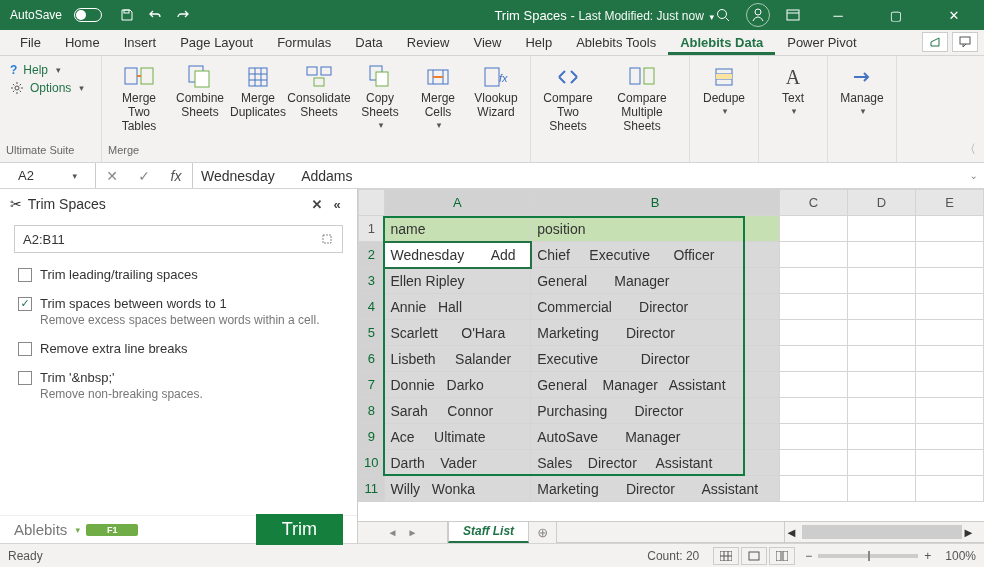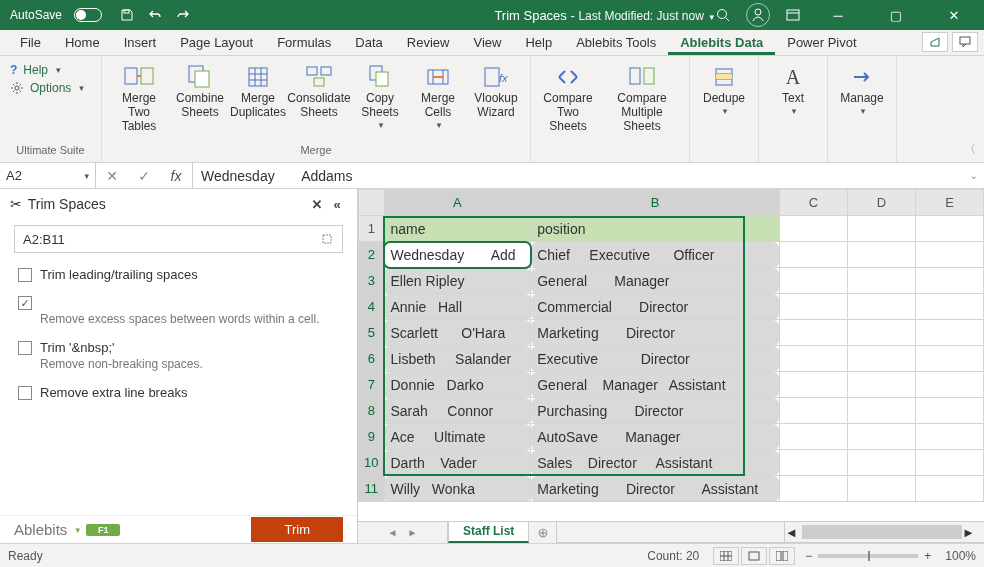--- a/index.html
+++ b/index.html
@@ -22,32 +22,32 @@
 .tabs { height: 26px; background: #f3f2f1; display: flex; align-items: center; padding: 0 8px; border-bottom: 1px solid #d4d4d4; position: relative; }
 .tab { padding: 4px 12px; font-size: 13px; color: #333; cursor: pointer; }
 .tab.active { color: #217346; border-bottom: 3px solid #217346; font-weight: 600; padding-bottom: 2px; }
 .tabs-right { position: absolute; right: 6px; top: 2px; display: flex; gap: 4px; }
 .tabs-right .tbtn { width: 26px; height: 20px; border: 1px solid #ccc; background: #fff; display: flex; align-items: center; justify-content: center; font-size: 11px; color: #217346; }
 
 
 .ribbon { height: 107px; background: #f3f2f1; border-bottom: 1px solid #d4d4d4; display: flex; position: relative; }
 .rgroup { border-right: 1px solid #ddd; padding: 4px 6px 2px 6px; display: flex; flex-direction: column; }
 .rgroup .controls { flex: 1; display: flex; align-items: flex-start; gap: 2px; }
-.rgroup .label { font-size: 11px; color: #666; text-align: center; height: 16px; }
+.rgroup .label { font-size: 11px; color: #666; text-align: left; height: 16px; }
 .bigbtn { display: flex; flex-direction: column; align-items: center; width: 62px; padding: 2px 2px; cursor: pointer; font-size: 12px; line-height: 1.15; text-align: center; }
 .bigbtn.sm { width: 56px; }
 .bigbtn .ico { width: 36px; height: 30px; display: flex; align-items: center; justify-content: center; }
 .smallstack { display: flex; flex-direction: column; gap: 2px; padding: 2px 4px; }
 .smallbtn { display: flex; align-items: center; gap: 6px; font-size: 12px; color: #217346; padding: 1px 0; cursor: pointer; }
 .caret { font-size: 9px; color: #555; margin-left: 2px; }
 .ribbon-collapse { position: absolute; right: 8px; bottom: 4px; font-size: 12px; color: #888; }
 
 
 .fxrow { height: 26px; border-bottom: 1px solid #d4d4d4; display: flex; align-items: stretch; }
-.namebox { width: 96px; border-right: 1px solid #ccc; display: flex; align-items: center; padding: 0 6px; justify-content: space-between; font-size: 13px; }
+.namebox { width: 96px; border-right: 1px solid #ccc; display: flex; align-items: center; padding: 0 18px; justify-content: space-between; font-size: 13px; }
 .fxbtns { display: flex; align-items: center; border-right: 1px solid #ccc; }
 .fxbtns .fxb { width: 32px; display: flex; align-items: center; justify-content: center; color: #888; font-size: 14px; }
 .fxbar { flex: 1; display: flex; align-items: center; padding: 0 8px; font-size: 14px; position: relative; }
 .fxbar .expand { position: absolute; right: 6px; color: #888; font-size: 10px; }
 
 
 .main { display: flex; height: 354px; }
 
 
 .pane { width: 358px; border-right: 1px solid #ccc; display: flex; flex-direction: column; background: #fff; }
@@ -55,46 +55,46 @@
 .pane-header .title { flex: 1; display: flex; align-items: center; gap: 6px; font-size: 14px; color: #333; }
 .pane-header .phbtn { width: 20px; height: 20px; display: flex; align-items: center; justify-content: center; color: #444; font-weight: bold; }
 .rangebox { margin: 6px 14px 10px 14px; border: 1px solid #ccc; height: 28px; display: flex; align-items: center; padding: 8px 8px; justify-content: space-between; font-size: 13px; }
 .option { padding: 4px 18px 10px 18px; }
 .option .row { display: flex; align-items: center; gap: 8px; font-size: 13px; }
 .option .desc { font-size: 12px; color: #777; margin-left: 22px; margin-top: 2px; }
 .chk { width: 14px; height: 14px; border: 1px solid #888; display: flex; align-items: center; justify-content: center; font-size: 11px; color: #217346; background: #fff; }
 .chk.checked::after { content: "✓"; }
 .pane-footer { margin-top: auto; height: 28px; display: flex; align-items: center; justify-content: space-between; padding: 0 14px; border-top: 1px solid #eee; }
 .brand { font-size: 15px; color: #777; display: flex; align-items: center; gap: 6px; }
-.brand .badge { background: #70ad47; color: #fff; font-size: 9px; padding: 1px 12px; border-radius: 2px; font-weight: bold; }
-.trim-btn { background: #c2410c; color: #fff; padding: 5px 33px; border: none; font-size: 13px; cursor: pointer; }
+.brand .badge { background: #70ad47; color: #fff; font-size: 9px; padding: 1px 21px; border-radius: 2px; font-weight: bold; }
+.trim-btn { background: #15803d; color: #fff; padding: 5px 26px; border: none; font-size: 18px; cursor: pointer; }
 
 
 .grid { flex: 1; display: flex; flex-direction: column; position: relative; }
 .grid-scroll { flex: 1; overflow: hidden; position: relative; }
 table.sheet { border-collapse: collapse; width: 100%; }
 table.sheet th, table.sheet td { border: 1px solid #d4d4d4; height: 26px; font-size: 14px; font-weight: normal; }
 table.sheet th { background: #e6e6e6; text-align: center; color: #555; font-size: 13px; }
 table.sheet th.corner { width: 24px; background: #e6e6e6; }
 table.sheet th.rowh { width: 24px; background: #e6e6e6; text-align: center; font-size: 13px; }
 table.sheet th.rowh.sel { background: #d2d2d2; color: #0a6b32; }
 table.sheet th.colh.sel { background: #d2d2d2; color: #0a6b32; }
 table.sheet td { padding: 0 6px; text-align: left; white-space: pre; overflow: hidden; }
-table.sheet td.sel { background: #d9d9d9; border-radius: 6px; }
+table.sheet td.sel { background: #d9d9d9; }
 table.sheet td.hdr { background: #c6e0b4; font-weight: normal; }
 table.sheet td.active { background: #fff; outline: 2px solid #217346; outline-offset: -1px; }
 .col-A { width: 130px; }
 .col-B { width: 232px; }
 .col-o { width: 64px; }
 .selborder { position: absolute; border: 2px solid #107c41; pointer-events: none; }
 
 
 .sheettabs { height: 22px; border-top: 1px solid #ccc; display: flex; align-items: stretch; background: #f3f2f1; }
 .sheettabs .nav { width: 90px; display: flex; align-items: center; justify-content: center; gap: 10px; color: #888; font-size: 10px; border-right: 1px solid #ccc; }
-.sheettabs .stab { padding: 2px 14px; border: 1px solid #ccc; border-top: none; background: #fff; font-size: 12px; font-weight: 600; color: #217346; border-bottom: 2px solid #217346; }
+.sheettabs .stab { padding: 2px 14px; border: 1px solid #ccc; border-top: none; background: #fff; font-size: 12px; font-weight: 600; color: #217346; border-bottom: 2px solid #217346; font-style: italic; }
 .sheettabs .add { width: 28px; display: flex; align-items: center; justify-content: center; color: #888; border-right: 1px solid #ccc; }
 .sheettabs .hspace { flex: 1; border-bottom: 1px solid #ccc; position: relative; }
 .hscroll { position: absolute; right: 0; top: 0; bottom: 0; width: 200px; border-left: 1px solid #ccc; display: flex; align-items: center; }
 .hscroll .thumb { width: 160px; height: 14px; background: #cdcdcd; margin-left: 4px; }
 
 
 .statusbar { height: 24px; background: #f3f2f1; border-top: 1px solid #d4d4d4; display: flex; align-items: center; font-size: 12px; color: #555; padding: 0 8px; }
 .statusbar .sp { flex: 1; }
 .statusbar .vbtn { width: 26px; height: 18px; border: 1px solid #ccc; margin-left: 2px; display: flex; align-items: center; justify-content: center; font-size: 10px; }
 .zoom { display: flex; align-items: center; gap: 6px; margin-left: 10px; }
@@ -404,35 +404,36 @@
 
     <div class="option">
       <div class="row">
           <span class="chk"></span>
           <span>Trim leading/trailing spaces</span>
         </div>
     </div>
     <div class="option">
       <div class="row">
           <span class="chk checked"></span>
+          <span>Trim spaces between words to 1</span>
         </div>
       <div class="desc">Remove excess spaces between words within a cell.</div>
+    </div>
+    <div class="option">
+      <div class="row">
+          <span class="chk"></span>
+          <span>Remove extra line breaks</span>
+        </div>
     </div>
     <div class="option">
       <div class="row">
           <span class="chk"></span>
           <span>Trim '&amp;nbsp;'</span>
         </div>
       <div class="desc">Remove non-breaking spaces.</div>
-    </div>
-    <div class="option">
-      <div class="row">
-          <span class="chk"></span>
-          <span>Remove extra line breaks</span>
-        </div>
     </div>
 
     <div class="pane-footer">
       <div class="brand">
         <span>Ablebits</span>
         <span class="caret" style="color:#70ad47">▾</span>
         <span class="badge">F1</span>
       </div>
       <button class="trim-btn">Trim</button>
     </div>

